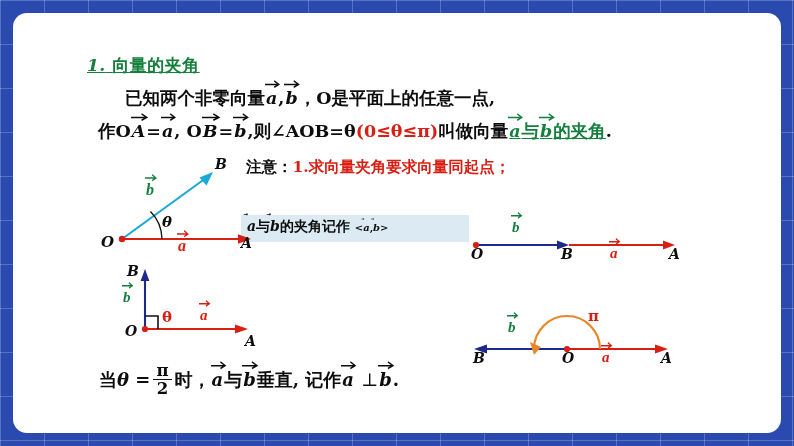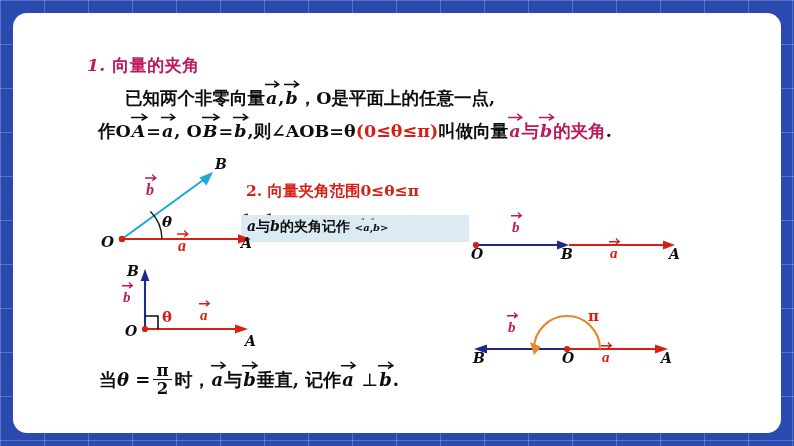--- a/index.html
+++ b/index.html
@@ -17,21 +17,21 @@
   }
   #card{
     position:absolute;left:13px;top:13px;width:768px;height:420px;
     background:#ffffff;border-radius:14px;
   }
   
   .abs{position:absolute;white-space:nowrap;}
   .cjk{font-family:"DejaVu Serif","Liberation Serif",serif;font-weight:bold;}
   .ital{font-style:italic;}
   .red{color:#d81f14;}
-  .cyan{color:#be185d;}
+  .cyan{color:#15803d;text-decoration:underline;}
   .blk{color:#0d0d0d;}
 
   
   .vec{position:relative;display:inline-block;padding:0 1px;}
   .vec>.ltr{font-style:italic;font-weight:bold;}
   .vec>.arw{
     position:absolute;left:0;right:-2px;top:-0.52em;height:0.42em;
     pointer-events:none;
   }
   .vec>.arw svg{display:block;width:100%;height:100%;overflow:visible;}
@@ -111,22 +111,22 @@
             <svg viewBox="0 0 20 8" preserveAspectRatio="none">
               <path d="M0 6 L17 6 M12 2 L18 6 L12 9" fill="none" stroke="currentColor" stroke-width="1.6"></path>
             </svg>
           </span><span class="ltr">a</span></span><span class="cyan">与</span><span class="cyan vec"><span class="arw">
             <svg viewBox="0 0 20 8" preserveAspectRatio="none">
               <path d="M0 6 L17 6 M12 2 L18 6 L12 9" fill="none" stroke="currentColor" stroke-width="1.6"></path>
             </svg>
           </span><span class="ltr">b</span></span><span class="cyan">的夹角</span><span>.</span>
     </div>
 
-    <div class="abs cjk red" id="note2">
-      <span>2. 向量夹角范围0≤θ≤π</span>
+    <div class="abs cjk" id="note1">
+      <span class="blk">注意：</span><span class="red">1.求向量夹角要求向量同起点；</span>
     </div>
 
     <div class="abs" id="hlbox"></div>
     <div class="abs cjk blk" id="hltext">
       <span class="vecs ital"><span class="arw">⃗</span><span>a</span></span><span>与</span><span class="vecs ital"><span class="arw">⃗</span><span>b</span></span><span>的夹角记作</span>
       <span style="font-weight:bold;font-size:10px;">
         <span>&lt;</span><span class="vecs ital"><span class="arw">⃗</span><span>a</span></span><span>,</span><span class="vecs ital"><span class="arw">⃗</span><span>b</span></span><span>&gt;</span>
       </span>
     </div>
 

